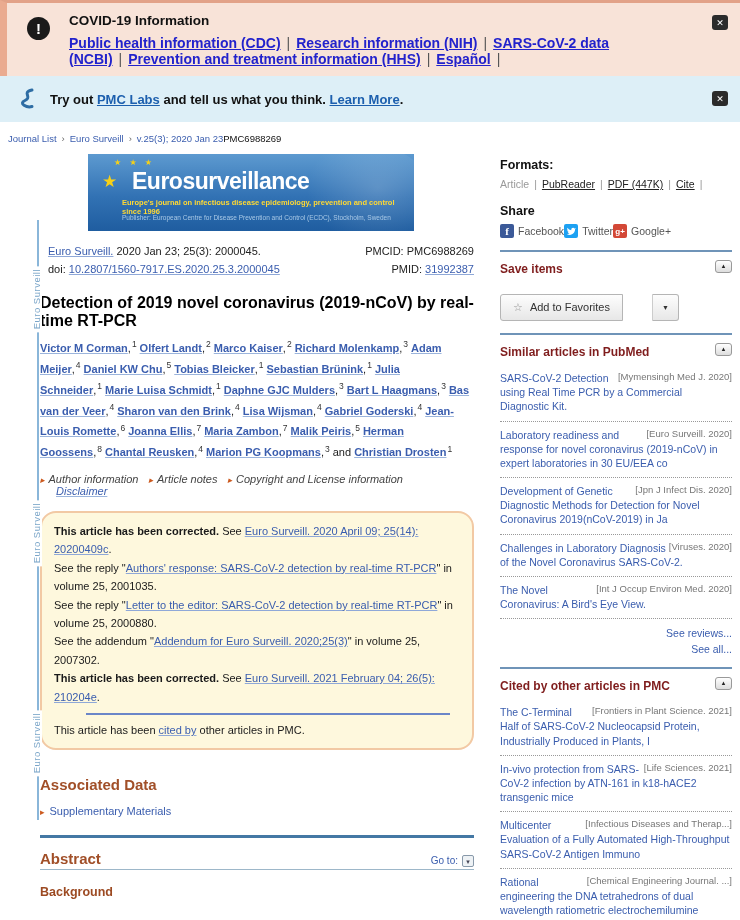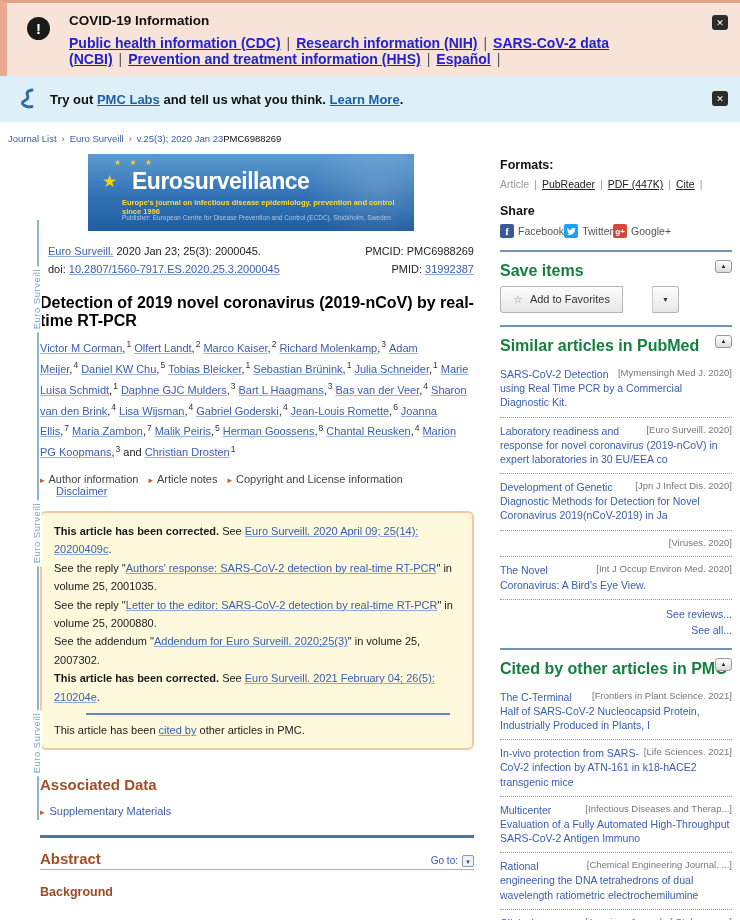--- a/index.html
+++ b/index.html
@@ -48,60 +48,60 @@
   .logo-publisher { position:absolute; left:34px; top:60px; color:#a9c9e6; font-size:6.5px; }
 
   
   .cite-row { display:flex; justify-content:space-between; margin:12px 0 0 8px; font-size:11px; line-height:1.6; }
   .cite-row a { color:#3a5dae; text-decoration:underline; text-decoration-color:#8fa8d8; }
   .cite-right { text-align:right; color:#222; }
 
   
   .article-title { margin:16px 0 7px 0; font-size:16px; font-weight:bold; color:#000; }
   .author-list { font-size:11px; line-height:1.75; color:#222; }
-  .author-list a { color:#3a5dae; text-decoration:underline; text-decoration-color:#9bb4dc; }
+  .author-list a { color:#3a5dae; text-decoration:underline; text-decoration-color:#9bb4dc;font-weight:bold; }
   .author-list sup { font-size:8.5px; color:#333; margin-left:1px; }
   .author { margin-right:3px; }
-  .meta-links { margin-top:10px; font-size:11px; color:#444; }
+  .meta-links { margin-top:10px; font-size:11px; color:#444;font-style:italic; }
   .meta-link { margin-right:10px; }
   .meta-link::before { content:"\25B8"; color:#cc5a1f; margin-right:4px; font-size:9px; }
   .disclaimer-link { margin-left:16px; color:#3a5dae !important; text-decoration:underline; text-decoration-color:#9bb4dc; }
 
   
-  .corr-box { margin-top:14px; background:#fef8dd; border:2px solid #f2c9a4; border-radius:6px; padding:9px 12px 8px 12px; font-size:11px; line-height:1.68; color:#1a1a1a; }
+  .corr-box { margin-top:14px; background:#fef8dd; border:2px solid #f2c9a4; border-radius:16px; padding:9px 12px 8px 12px; font-size:11px; line-height:1.68; color:#1a1a1a; }
   .corr-box a { color:#3a5dae; text-decoration:underline; text-decoration-color:#8fa8d8; }
   .corr-sep { border:none; border-top:2px solid #6b86c8; margin:7px 10px 6px 32px; }
 
   
   .section-heading { font-size:15px; font-weight:bold; color:#a14f28; margin-top:26px; }
   .supp-link { display:inline-block; margin-top:12px; font-size:11px; color:#3a5dae; }
   .supp-link::before { content:"\25B8"; color:#cc5a1f; margin-right:5px; font-size:9px; }
   .main-divider { border:none; border-top:3px solid #4478a4; margin:16px 0 0 0; }
   .section-head-row { display:flex; justify-content:space-between; align-items:flex-end; border-bottom:1.5px solid #9db7c9; padding-bottom:2px; margin-top:12px; }
   .goto { font-size:10px; color:#3a5dae; display:flex; align-items:center; gap:4px; }
   .goto-box { display:inline-block; width:12px; height:12px; border:1px solid #8899aa; background:#eef2f5; border-radius:2px; font-size:7px; line-height:11px; text-align:center; color:#445; }
   .sub-heading { font-size:12.5px; font-weight:bold; color:#9c4a22; margin:15px 0 5px 0; }
 
   
   .sb-block { padding:10px 0 12px 0; position:relative; }
   .sb-block.ruled { border-top:2px solid #6f94b8; }
   .sb-heading-black { font-size:12.5px; font-weight:bold; color:#111; margin-bottom:6px; }
-  .sb-heading { font-size:16px; font-weight:bold; color:#15803d; margin-bottom:6px; }
+  .sb-heading { font-size:12px; font-weight:bold; color:#7f1d1d; margin-bottom:6px; }
   .collapse-btn { position:absolute; right:0; top:8px; width:17px; height:13px; border:1px solid #999; border-radius:3px; background:linear-gradient(#fff,#ddd); font-size:6px; color:#222; line-height:11px; text-align:center; padding:0; cursor:pointer; }
   .formats-row { font-size:10.5px; }
   .formats-row .cur { color:#999; }
   .formats-row a { color:#222; text-decoration:underline; }
   .formats-row .fsep { color:#999; margin:0 5px; }
   .share-row { display:flex; align-items:center; gap:0; margin-top:4px; }
   .share-item { display:flex; align-items:center; gap:4px; font-size:10.5px; color:#555; }
   .share-icon { width:14px; height:14px; border-radius:2px; display:inline-flex; align-items:center; justify-content:center; }
   .icon-fb { background:#3b5998; } .icon-fb::before { content:"f"; color:#fff; font-weight:bold; font-size:11px; font-family:"Liberation Serif",serif; }
   .icon-tw { background:#1da1f2; }
   .icon-gp { background:#d34836; } .icon-gp::before { content:"g+"; color:#fff; font-weight:bold; font-size:8px; }
-  .fav-group { display:inline-flex; margin-top:0;gap:29px; }
+  .fav-group { display:inline-flex; margin-top:12px;gap:29px; }
   .fav-btn { border:1px solid #b5b5b5; background:linear-gradient(#fdfdfd,#e7e7e7); padding:6px 12px; font-size:11px; color:#333; border-radius:3px 0 0 3px; cursor:pointer; }
   .fav-btn::before { content:"\2606"; color:#999; margin-right:7px; }
   .fav-drop { border:1px solid #b5b5b5; border-left:1px solid #ccc; background:linear-gradient(#fdfdfd,#e7e7e7); padding:6px 9px; font-size:7px; color:#333; border-radius:0 3px 3px 0; cursor:pointer; }
   .sb-item { padding:6px 0 7px 0; border-bottom:1px dotted #999; font-size:10.5px; line-height:1.35; overflow:hidden; }
   .sb-item a.t { color:#3a5dae; text-decoration:none; }
   .sb-item .src { float:right; color:#777; font-size:9.5px; }
   .sb-footer { text-align:right; font-size:10.5px; margin-top:8px; }
   .sb-footer a { color:#3a5dae; text-decoration:none; display:block; margin-top:4px; }
 </style>
 </head>
@@ -253,21 +253,21 @@
     </div>
 
     <div class="sb-block ruled">
       <button class="collapse-btn">▲</button>
       <div class="sb-heading">Similar articles in PubMed</div>
       <div>
 
       <div class="sb-item"><span class="src">[Mymensingh Med J. 2020]</span><a class="t">SARS-CoV-2 Detection using Real Time PCR by a Commercial Diagnostic Kit.</a></div>
           <div class="sb-item"><span class="src">[Euro Surveill. 2020]</span><a class="t">Laboratory readiness and response for novel coronavirus (2019-nCoV) in expert laboratories in 30 EU/EEA co</a></div>
           <div class="sb-item"><span class="src">[Jpn J Infect Dis. 2020]</span><a class="t">Development of Genetic Diagnostic Methods for Detection for Novel Coronavirus 2019(nCoV-2019) in Ja</a></div>
-          <div class="sb-item"><span class="src">[Viruses. 2020]</span></div>
+          <div class="sb-item"><span class="src">[Viruses. 2020]</span><a class="t">Challenges in Laboratory Diagnosis of the Novel Coronavirus SARS-CoV-2.</a></div>
           <div class="sb-item"><span class="src">[Int J Occup Environ Med. 2020]</span><a class="t">The Novel Coronavirus: A Bird's Eye View.</a></div>
         </div>
       <div class="sb-footer">
         <a>See reviews...</a>
         <a>See all...</a>
       </div>
     </div>
 
     <div class="sb-block ruled">
       <button class="collapse-btn">▲</button>

